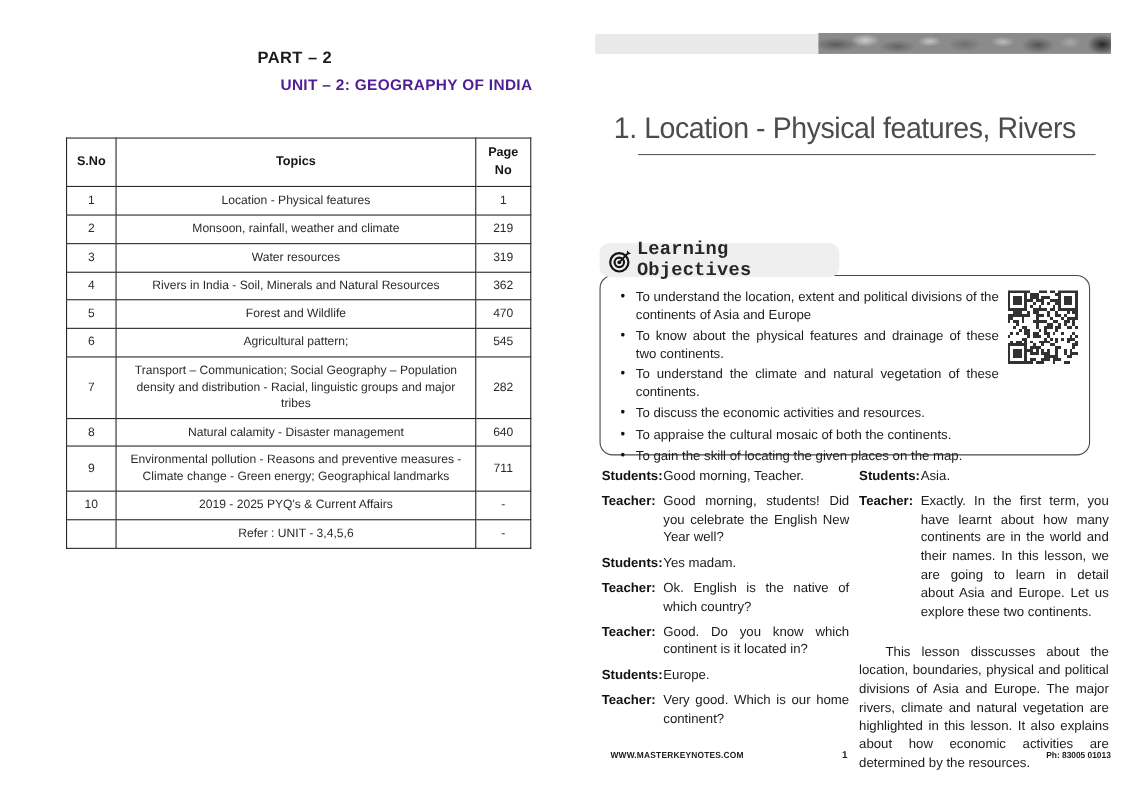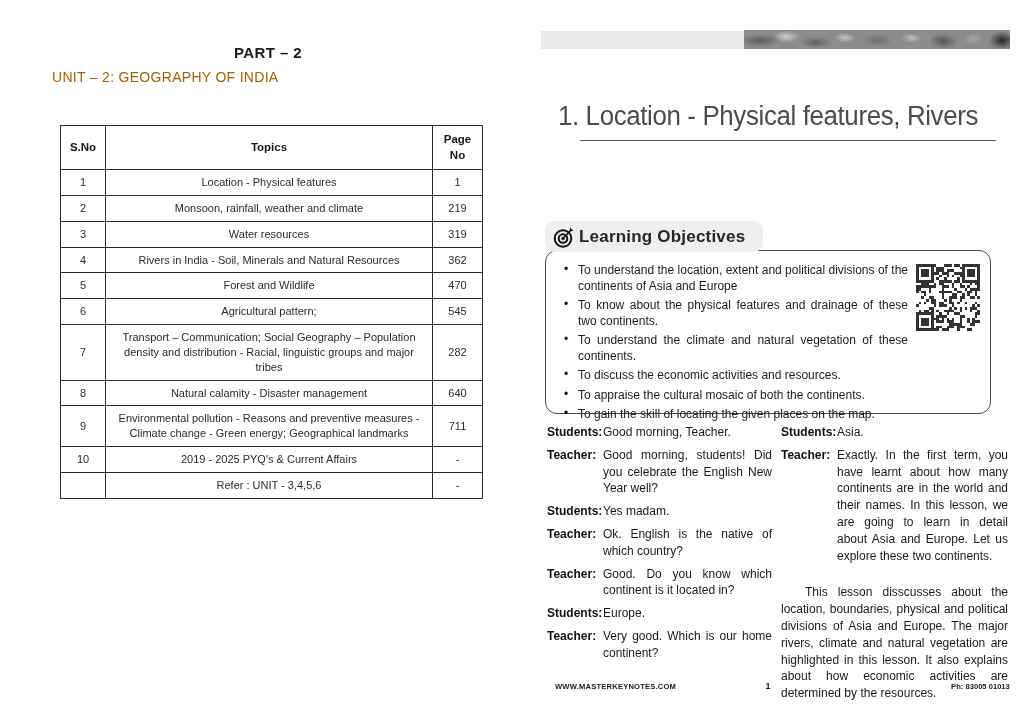--- a/index.html
+++ b/index.html
@@ -10,22 +10,22 @@
   .page{position:absolute;top:0;height:725px;width:512px;}
   #left-page{left:0;margin-left:12px;}
   #right-page{left:512px;}
 
   
   .part-title{
     position:absolute;top:44px;left:40px;width:432px;text-align:center;
     font-size:15px;font-weight:bold;letter-spacing:.4px;color:#1c1c1c;
   }
   .unit-title{
-    position:absolute;top:69px;left:40px;width:432px;text-align:left;
-    font-size:14px;font-weight:normal;letter-spacing:.3px;color:#a16207;
+    position:absolute;top:69px;left:40px;width:432px;text-align:right;
+    font-size:14px;font-weight:bold;letter-spacing:.3px;color:#4c1d95;
   }
   table.toc{
     position:absolute;top:125px;left:48px;width:422px;border-collapse:collapse;
     table-layout:fixed;
   }
   table.toc th, table.toc td{
     border:1px solid #2a2a2a;text-align:center;vertical-align:middle;
     font-size:11px;line-height:1.35;padding:5px 6px;color:#2b2b2b;
   }
   table.toc th{font-size:11.5px;font-weight:bold;color:#161616;padding:6px 4px;}
@@ -56,21 +56,21 @@
     position:absolute;top:101px;left:28px;width:456px;text-align:center;
     font-size:27px;font-weight:400;color:#4c4c4c;letter-spacing:-.4px;
     transform:scaleX(.96);transform-origin:center;white-space:nowrap;
   }
   .title-rule{
     position:absolute;top:140px;left:68px;width:416px;height:1px;background:#5c5c5c;
   }
   .lo-header{
     position:absolute;top:221px;left:33px;width:218px;height:31px;
     background:#efefef;border-radius:9px;display:flex;align-items:center;
-    padding-left:7px;box-sizing:border-box;z-index:2;
+    padding-left:7px;box-sizing:border-box;z-index:2;font-family:Liberation Mono, monospace;
   }
   .lo-header .icon{width:24px;height:24px;display:inline-flex;margin-right:3px;}
   .lo-header .lbl{font-size:17px;font-weight:bold;color:#262626;letter-spacing:.2px;}
   .lo-box{
     position:absolute;top:250px;left:33px;width:446px;height:164px;
     border:1.5px solid #4a4a4a;border-radius:12px;box-sizing:border-box;
     padding:11px 10px 14px 11px;z-index:1;background:#fff;
   }
   .qr{
     float:right;width:64px;height:67px;margin:2px 0 6px 8px;

